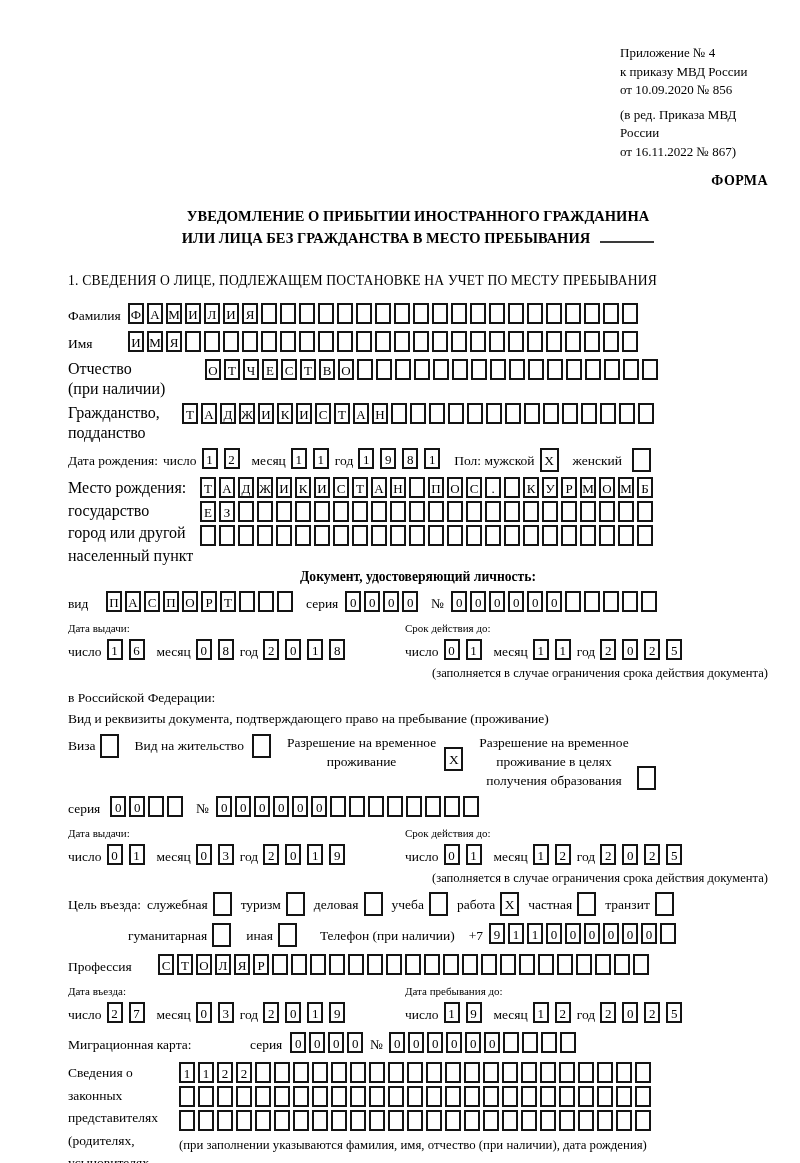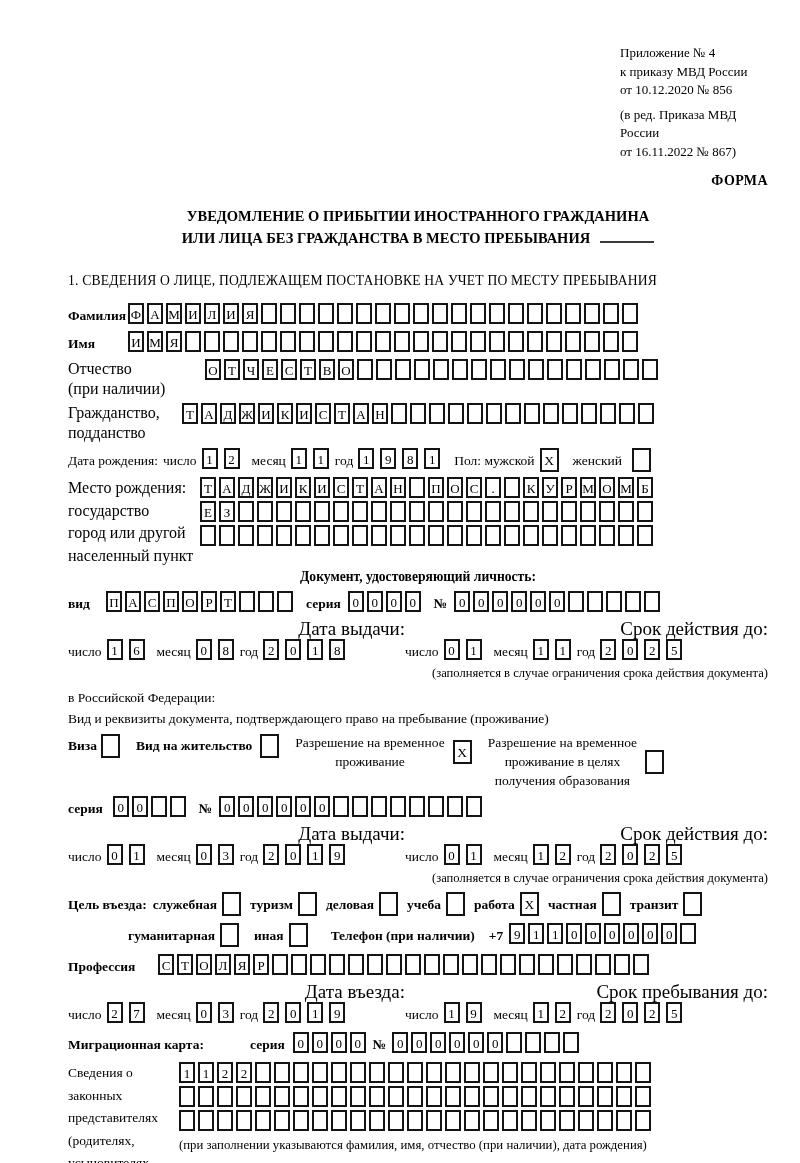--- a/index.html
+++ b/index.html
@@ -12,21 +12,21 @@
   
   .hdr { margin-left:552px; font-size:13px; line-height:18.5px; }
   .hdr-gap { height:6px; }
   .forma { text-align:right; font-weight:bold; font-size:14px; margin-top:12px; letter-spacing:.4px; }
   
   .title { text-align:center; font-weight:bold; font-size:14.5px; line-height:22px; margin-top:16px; }
   .u-line { display:inline-block; width:54px; border-bottom:2px solid #3a3a3a; margin-left:10px; height:12px; }
   .sec-h { font-weight:normal; font-size:13.6px; margin-top:24px; margin-bottom:14px; letter-spacing:.2px; }
   
   .row { display:flex; align-items:flex-start; margin-bottom:3px; }
-  .lbl { font-size:13.5px; line-height:25px; flex:0 0 auto;font-weight:bold; }
+  .lbl { font-size:13.5px; line-height:25px; flex:0 0 auto; }
   .lbl-blk { font-size:16px; line-height:20px; flex:0 0 auto; }
   .boxes { display:flex; flex-wrap:nowrap; flex:0 0 auto; }
   .box {
     flex:0 0 auto; width:16px; height:21px; border:2px solid #141414; margin-right:3px;
     font-size:13px; line-height:19px; text-align:center; background:#fff;
   }
   .sp .box { margin-right:6px; }
   .cbox {
     display:inline-block; flex:0 0 auto; width:19px; height:24px; border:2px solid #141414;
     font-size:13.5px; line-height:21px; text-align:center; vertical-align:top; background:#fff;
@@ -47,27 +47,27 @@
   .sex2 { margin-left:14px; margin-right:10px; }
   
   .bp { display:flex; align-items:flex-start; margin-bottom:2px; }
   .bp-rows .boxes { margin-bottom:3px; }
   
   .center-h { text-align:center; font-weight:bold; font-size:13.6px; margin:2px 0 6px 0; }
   
   .dates-wrap { display:flex; margin-top:4px; }
   .dcol-l { flex:0 0 337px; }
   .dcol-r { flex:1 1 auto; }
-  .dhead { text-align:right; font-size:19px; line-height:17px; margin-bottom:2px; }
+  .dhead { text-align:left; font-size:11px; line-height:17px; margin-bottom:2px; }
   .drow { display:flex; align-items:flex-start; }
   .note { text-align:right; font-size:12.6px; line-height:16px; margin-top:1px; }
   
   .res-intro { font-size:13.5px; line-height:21px; margin-top:6px; }
   .res-checks { display:flex; align-items:flex-start; margin-top:4px; margin-bottom:4px; }
-  .res-item { display:flex; align-items:center; margin-right:16px; }
+  .res-item { display:flex; align-items:flex-end; margin-right:16px; }
   .res-item:last-child { margin-right:0; }
   .res-item .lbl { margin-right:8px; line-height:25px; }
   .ml { display:block; text-align:center; margin-right:8px; }
   .ml-line { display:block; font-size:13.5px; line-height:19px; }
   
   .purpose-row { display:flex; align-items:flex-start; margin-top:6px; }
   .p-pair { display:flex; align-items:flex-start; margin-right:9px; }
   .p-pair .lbl { margin-right:5px; }
   .p-lead { margin-right:6px;text-align:center; }
   .indent { margin-left:60px; }
@@ -84,21 +84,21 @@
   .lblline { display:block; }
 </style>
 </head>
 <body>
 
 <div class="page">
 
   <div class="hdr">
     <div>Приложение № 4</div>
     <div>к приказу МВД России</div>
-    <div>от 10.12.2020 № 856</div>
+    <div>от 10.09.2020 № 856</div>
     <div class="hdr-gap"></div>
     <div>(в ред. Приказа МВД России</div>
     <div>от 16.11.2022 № 867)</div>
   </div>
 
   <div class="forma">ФОРМА</div>
 
   <div class="title">
     <span class="lblline">УВЕДОМЛЕНИЕ О ПРИБЫТИИ ИНОСТРАННОГО ГРАЖДАНИНА</span>
     <span>ИЛИ ЛИЦА БЕЗ ГРАЖДАНСТВА В МЕСТО ПРЕБЫВАНИЯ</span><span class="u-line"></span>
@@ -652,21 +652,21 @@
         <span class="dl">год</span>
         <span class="boxes sp">
             <span class="box">2</span>
             <span class="box">0</span>
             <span class="box">1</span>
             <span class="box">9</span>
           </span>
       </div>
     </div>
     <div class="dcol-r">
-      <div class="dhead">Срок пребывания до:</div>
+      <div class="dhead">Дата пребывания до:</div>
       <div class="drow">
         <span class="dl">число</span>
         <span class="boxes sp">
             <span class="box">1</span>
             <span class="box">9</span>
           </span>
         <span class="dl dgap">месяц</span>
         <span class="boxes sp">
             <span class="box">1</span>
             <span class="box">2</span>

